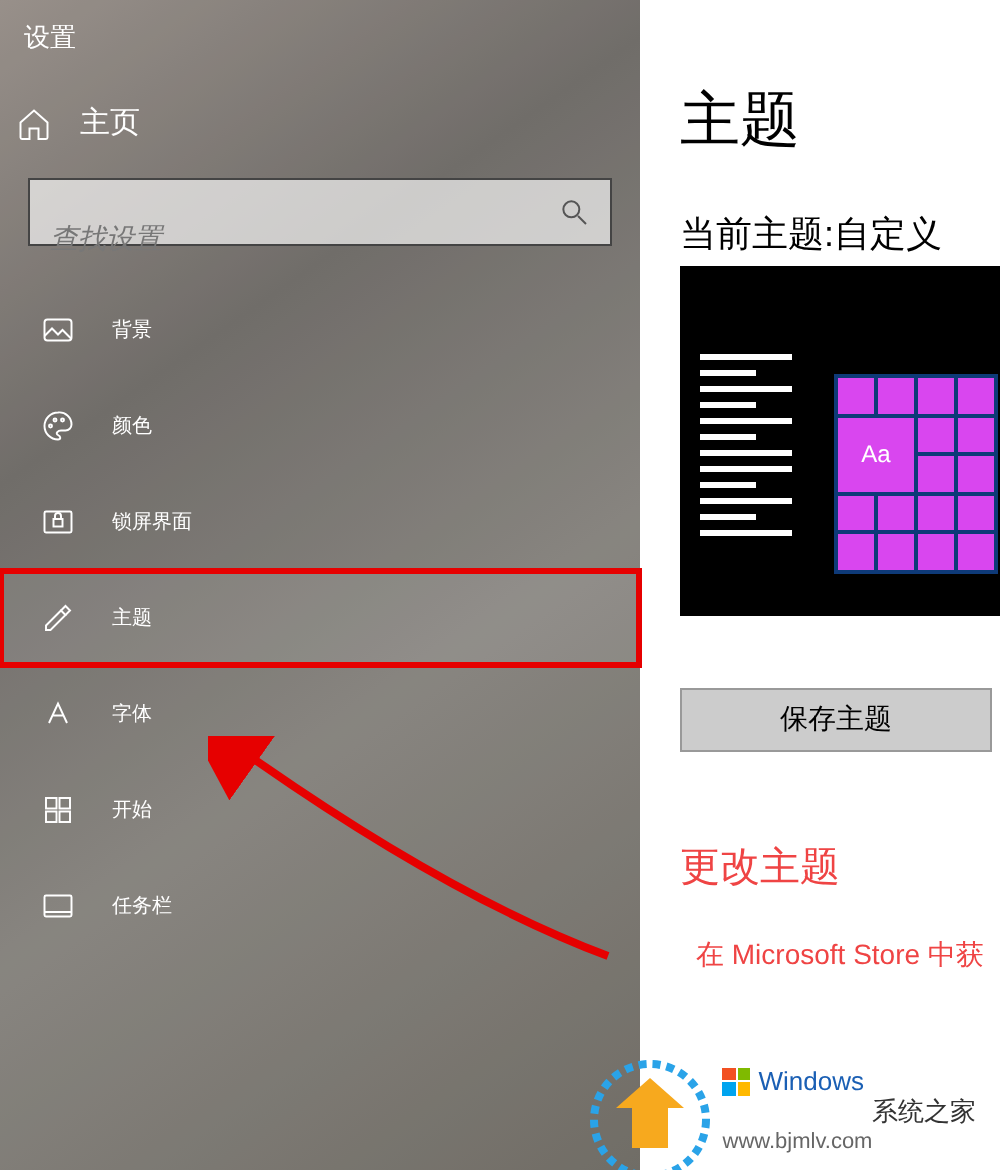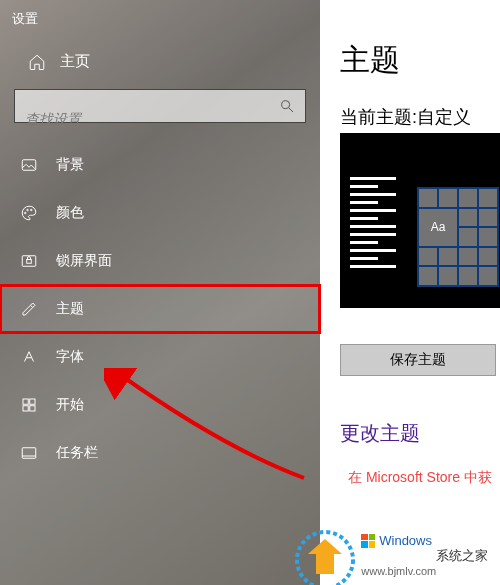--- a/index.html
+++ b/index.html
@@ -2,45 +2,45 @@
 <html><head>
   <meta charset="utf-8">
   <style>
     * { margin: 0; padding: 0; box-sizing: border-box; font-family: "Microsoft YaHei", "Segoe UI", sans-serif; }
     body { width: 500px; height: 585px; overflow: hidden; background: #f3f3f3; position: relative; }
     .app { display: flex; width: 100%; height: 100%; }
     .sidebar { width: 320px; background: linear-gradient(145deg, #a8a09a 0%, #7a7774 30%, #95938e 60%, #7a7770 100%); position: relative; color: #fff; }
     .sidebar-overlay { position: absolute; inset: 0; background: rgba(60,55,50,0.15); }
     .sidebar-content { position: relative; z-index: 2; }
     .app-title { font-size: 13px; padding: 10px 12px 6px; color: #fff; }
-    .home-row { display: flex; align-items: center; gap: 14px; padding: 18px 28px 14px; }
+    .home-row { display: flex; align-items: center; gap: 14px; padding: 18px 8px 14px; }
     .home-row .icon { width: 18px; height: 18px; }
     .home-label { font-size: 15px; }
     .search-box { margin: 4px 14px 18px; height: 34px; border: 1px solid #444; background: rgba(255,255,255,0.65); display: flex; align-items: center; padding: 0 10px; }
     .search-input { flex: 1; border: none; background: transparent; font-size: 14px; color: #555; outline: none; margin-top: 26px; }
     .search-input::placeholder { color: #777; font-style: italic; }
     .search-icon { width: 16px; height: 16px; stroke: #555; fill: none; stroke-width: 1.5; }
     .category-label { font-size: 14px; font-weight: 600; padding: 6px 18px 18px; color: #000; }
     .nav-item { display: flex; align-items: center; gap: 18px; height: 48px; padding: 0 20px; cursor: pointer; }
     .nav-item .icon { width: 18px; height: 18px; stroke: #fff; fill: none; stroke-width: 1.3; }
-    .nav-item-label { font-size: 14px; color: #fff; text-align: center; }
+    .nav-item-label { font-size: 10px; color: #fff; text-align: center; }
     .nav-item.highlighted { outline: 3px solid #e60000; outline-offset: -2px; }
     .nav-item.active { background: rgba(255,255,255,0.08); }
     .main { flex: 1; background: #fff; padding: 40px 18px 0 20px; min-width: 0; position: relative; }
     .main-title { font-size: 30px; font-weight: 400; color: #000; margin-bottom: 24px; }
     .subtitle { font-size: 18px; color: #000; margin-bottom: 4px; white-space: nowrap; }
     .theme-preview { width: 165px; height: 175px; background: #000; position: relative; overflow: hidden; }
     .preview-sidebar { position: absolute; left: 6px; top: 40px; bottom: 10px; width: 54px; background: #000; display: flex; flex-direction: column; gap: 5px; padding: 4px; }
     .preview-item { height: 3px; background: #fff; }
     .preview-item.short { width: 60%; }
     .preview-tiles { position: absolute; right: 6px; top: 54px; width: 82px; height: 100px; background: #0e3a78; display: grid; grid-template-columns: repeat(4, 1fr); grid-template-rows: repeat(5, 1fr); gap: 2px; padding: 2px; }
-    .tile { background: #737373; }
+    .tile { background: #d946ef; }
     .tile.big { grid-column: span 2; grid-row: span 2; display: flex; align-items: center; justify-content: center; color: #fff; font-size: 12px; }
     .save-button { display: block; width: 156px; height: 32px; margin-top: 36px; background: #ccc; color: #000; border: 1px solid #999; font-size: 14px; cursor: pointer; }
-    .change-theme-title { font-size: 20px; margin-top: 44px; color: #4c1d95; }
+    .change-theme-title { font-size: 20px; margin-top: 44px; color: #ef4444; }
     .store-row { display: flex; align-items: center; gap: 8px; margin-top: 22px; white-space: nowrap; }
     .store-link { color: #ef4444; font-size: 14px; cursor: pointer; }
     .store-icon { width: 18px; height: 18px; }
     .arrow { position: absolute; left: 104px; top: 368px; width: 220px; height: 120px; pointer-events: none; z-index: 5; }
     .watermark { position: absolute; right: 6px; bottom: 4px; display: flex; flex-direction: column; background: rgba(255,255,255,0.9); padding: 4px 6px; z-index: 20; }
     .wm-top { display: flex; align-items: center; gap: 4px; font-size: 13px; color: #1a5fb4; font-weight: 500; }
     .win-logo { width: 14px; height: 14px; display: grid; grid-template-columns: 1fr 1fr; grid-template-rows: 1fr 1fr; gap: 1px; }
     .win-logo span:nth-child(1){background:#f25022;} .win-logo span:nth-child(2){background:#7fba00;} .win-logo span:nth-child(3){background:#00a4ef;} .win-logo span:nth-child(4){background:#ffb900;}
     .wm-url { font-size: 11px; color: #666; }
     .corner-circle { position: absolute; left: 294px; bottom: -6px; width: 62px; height: 62px; z-index: 15; }

